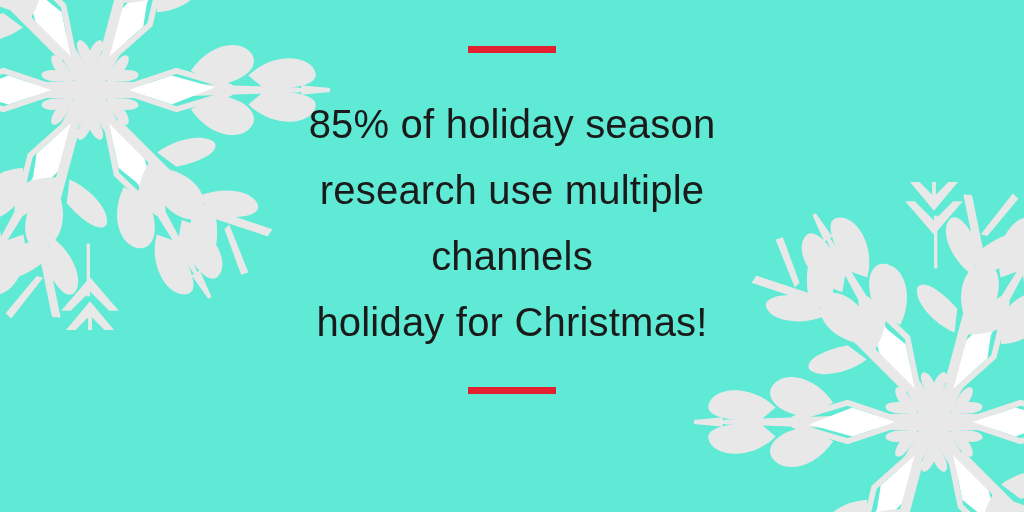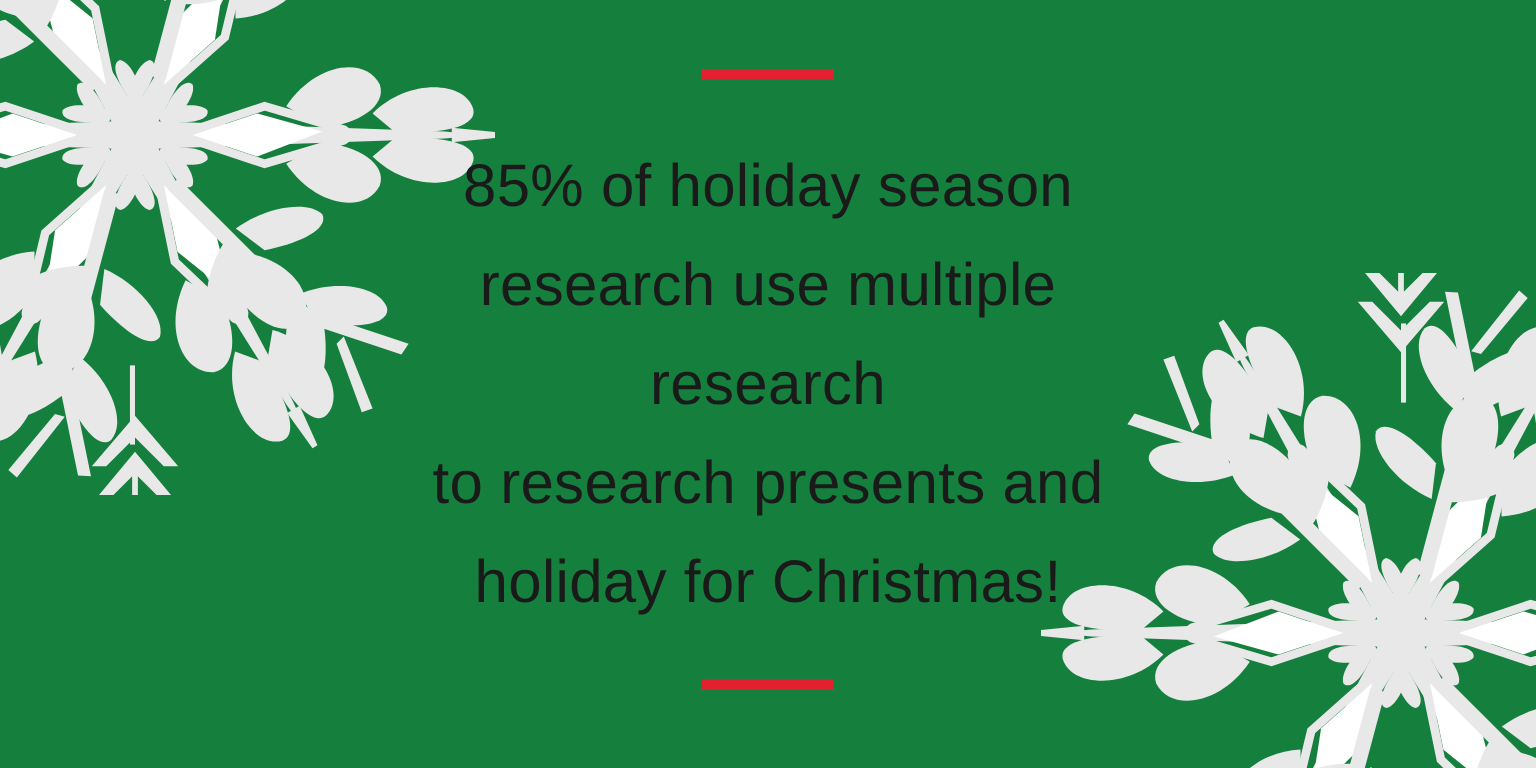--- a/index.html
+++ b/index.html
@@ -11,21 +11,21 @@
     height: 512px;
     overflow: hidden;
     background: #ffffff;
     font-family: "Liberation Sans", sans-serif;
   }
 
   #poster {
     position: relative;
     width: 1024px;
     height: 512px;
-    background: #15803d;
+    background: #5eead4;
     overflow: hidden;
   }
 
   
   .flake-layer {
     position: absolute;
     inset: 0;
     pointer-events: none;
   }
   .flake {
@@ -199,21 +199,20 @@
     </div>
   </div>
 
   <div class="content">
 
     <div class="rule rule-top"></div>
 
     <div class="headline">
       <span class="line">85% of holiday season</span>
       <span class="line">research use multiple</span>
-      <span class="line">research</span>
-      <span class="line">to research presents and</span>
+      <span class="line">channels</span>
       <span class="line">holiday for Christmas!</span>
     </div>
 
     <div class="rule rule-bottom"></div>
 
   </div>
 </div>
 
 </body></html>

